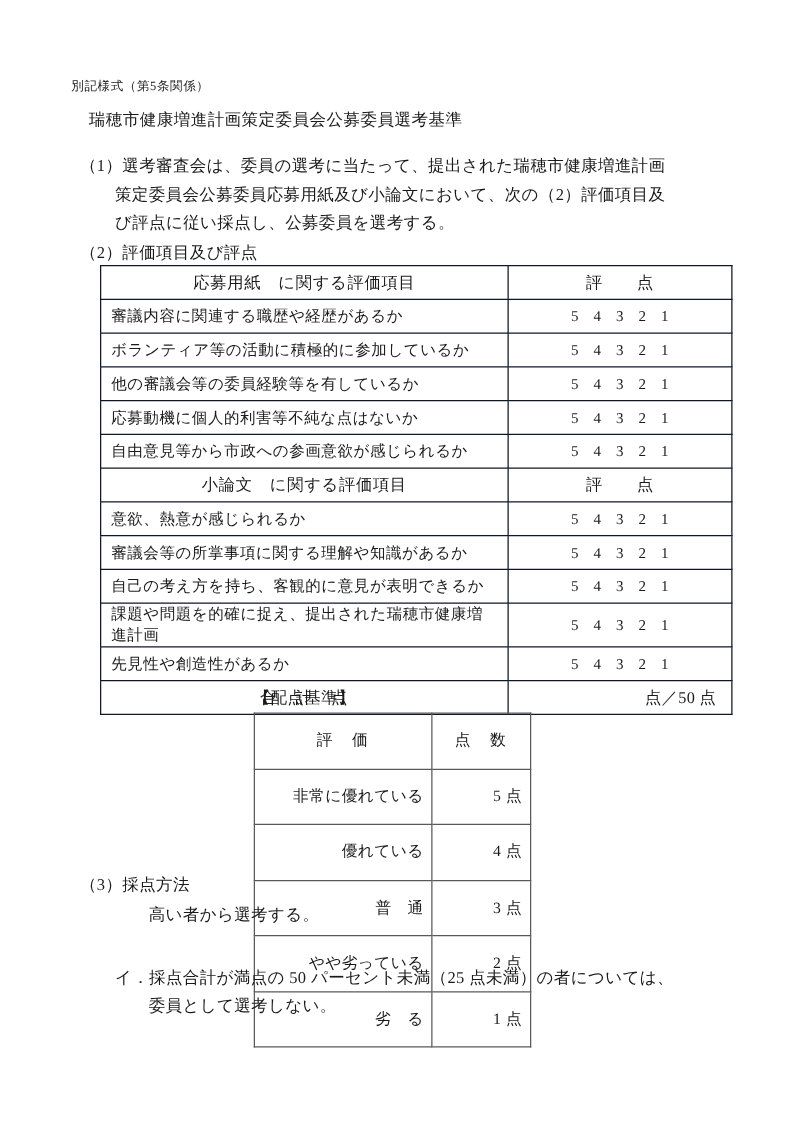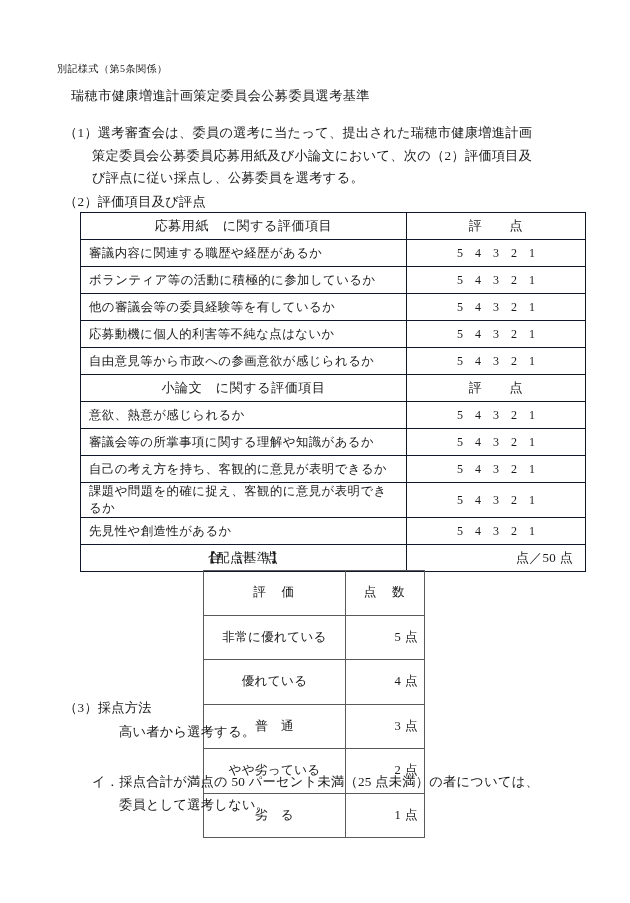--- a/index.html
+++ b/index.html
@@ -148,21 +148,21 @@
     padding: 12px 6px;
     vertical-align: middle;
     letter-spacing: 0.3px;
   }
   .criteria-table .c-label { width: 142px; }
   .criteria-table .c-points { width: 79px; }
   .criteria-table .head {
     text-align: center;
     letter-spacing: 1.5px;
   }
-  .criteria-table .lbl { text-align: center; }
+  .criteria-table .lbl { text-align: right; }
   .criteria-table .pts { text-align: right; letter-spacing: 0.5px; }
 
   
   .clause-3-label {
     position: absolute;
     left: 64px;
     top: 699px;
     font-size: 13.2px;
     letter-spacing: 0.3px;
     white-space: nowrap;
@@ -268,21 +268,21 @@
           <span class="sc">5</span><span class="sc">4</span><span class="sc">3</span><span class="sc">2</span><span class="sc">1</span>
         </td>
       </tr>
       <tr>
         <td class="item-cell">自己の考え方を持ち、客観的に意見が表明できるか</td>
         <td class="score-cell">
           <span class="sc">5</span><span class="sc">4</span><span class="sc">3</span><span class="sc">2</span><span class="sc">1</span>
         </td>
       </tr>
       <tr>
-        <td class="item-cell">課題や問題を的確に捉え、客観的に意見が表明できるか</td>
+        <td class="item-cell">課題や問題を的確に捉え、提出された瑞穂市健康増進計画</td>
         <td class="score-cell">
           <span class="sc">5</span><span class="sc">4</span><span class="sc">3</span><span class="sc">2</span><span class="sc">1</span>
         </td>
       </tr>
       <tr>
         <td class="item-cell">先見性や創造性があるか</td>
         <td class="score-cell">
           <span class="sc">5</span><span class="sc">4</span><span class="sc">3</span><span class="sc">2</span><span class="sc">1</span>
         </td>
       </tr>

